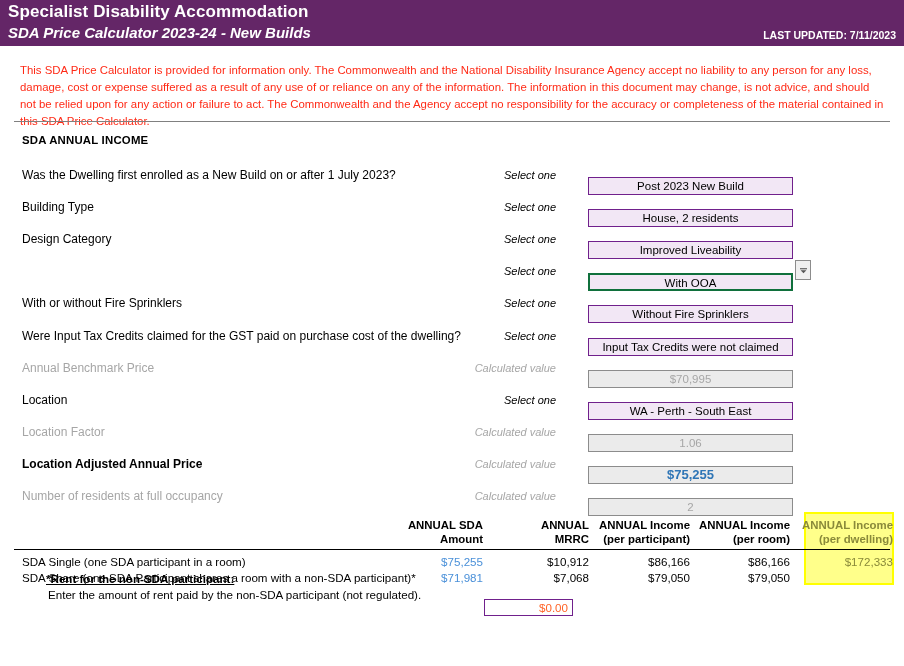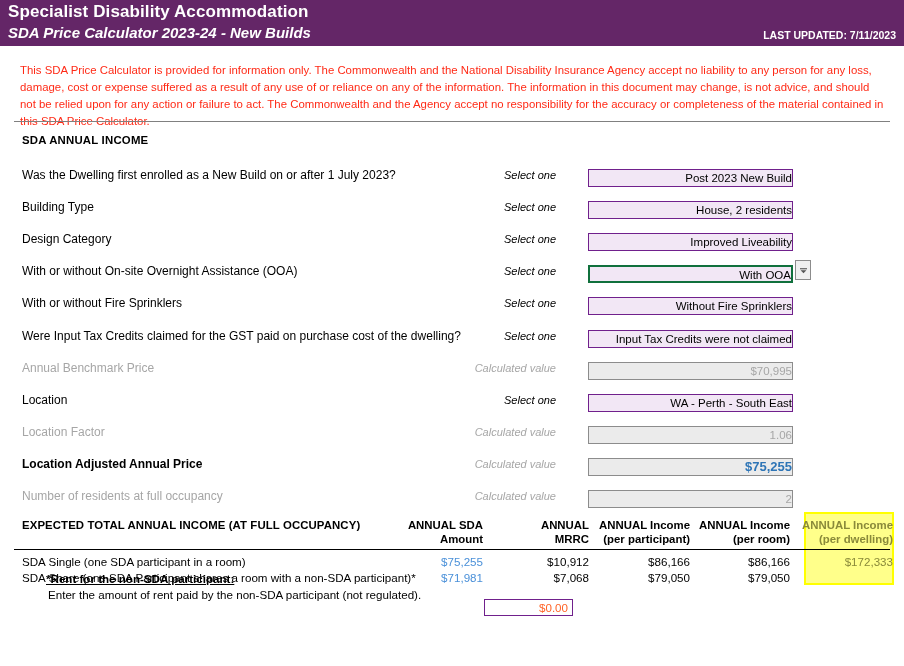--- a/index.html
+++ b/index.html
@@ -79,23 +79,23 @@
     position: absolute; left: 380px; top: 0;
     width: 176px; text-align: right;
     font-size: 11px; font-style: italic;
     line-height: 22px; color: #000000;
     white-space: nowrap;
   }
   .row-hint.muted { color: #a6a6a6; }
 
   
   .valbox {
-    position: absolute; left: 588px; top: 5px;
+    position: absolute; left: 588px; top: 13px;
     width: 205px; height: 18px;
-    line-height: 16px; text-align: right;
+    line-height: 16px; text-align: center;
     font-size: 11.5px;
   }
   .valbox.select {
     background: #f2e7f5;
     border: 1px solid #70208c;
     color: #000000;
   }
   .valbox.calc {
     background: #ebebeb;
     border: 1px solid #8c8c8c;
@@ -210,21 +210,20 @@
     <div class="valbox select">House, 2 residents</div>
   </div>
 
   <div class="row" style="top:228px">
     <div class="row-label">Design Category</div>
     <div class="row-hint">Select one</div>
     <div class="valbox select">Improved Liveability</div>
   </div>
 
   <div class="row" style="top:260px">
-    <div class="row-label">With or without On-site Overnight Assistance (OOA)</div>
     <div class="row-hint">Select one</div>
     <div class="valbox select active">With OOA</div>
     <div class="dropdown-btn">
       <span>
         <svg width="9" height="9" viewBox="0 0 9 9">
           <rect x="1" y="2.2" width="7" height="1.1" fill="#555555"></rect>
           <polygon points="1.6,4.2 7.4,4.2 4.5,7.2" fill="#555555"></polygon>
         </svg>
       </span>
     </div>
@@ -269,21 +268,20 @@
   <div class="row" style="top:485px">
     <div class="row-label muted">Number of residents at full occupancy</div>
     <div class="row-hint muted">Calculated value</div>
     <div class="valbox calc">2</div>
   </div>
 
   <div class="yellow-block">
     <div class="yellow-inner"></div>
   </div>
 
-  <div class="tbl-title">EXPECTED TOTAL ANNUAL INCOME (AT FULL OCCUPANCY)</div>
 
   <div class="col-head" style="left:383px; width:100px;">
     <div>ANNUAL SDA</div>
     <div>Amount</div>
   </div>
   <div class="col-head" style="left:489px; width:100px;">
     <div>ANNUAL</div>
     <div>MRRC</div>
   </div>
   <div class="col-head" style="left:590px; width:100px;">

